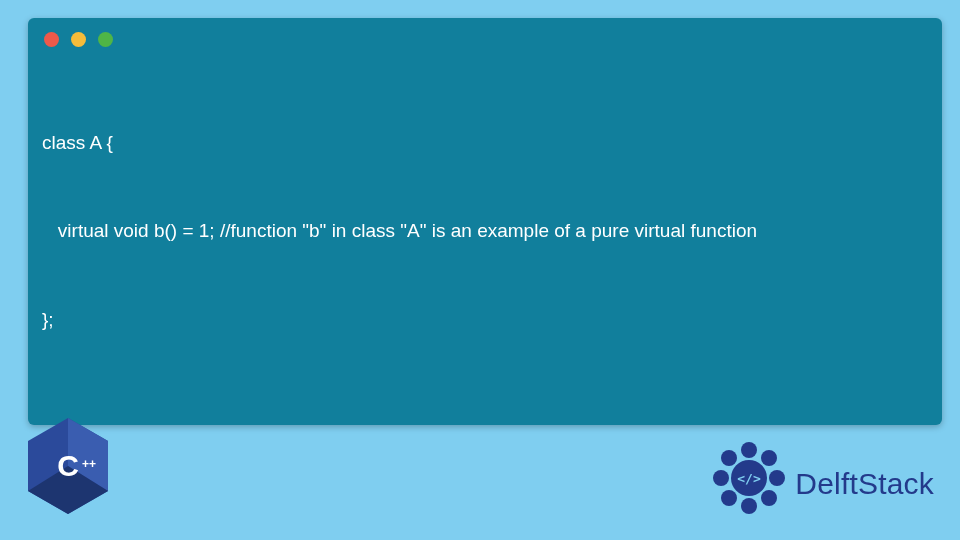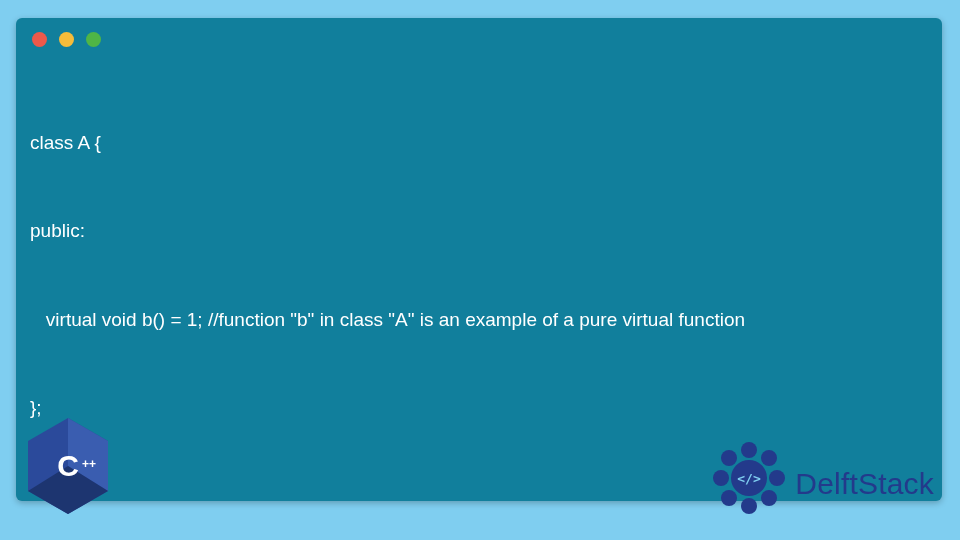--- a/index.html
+++ b/index.html
@@ -7,26 +7,26 @@
     width: 960px;
     height: 540px;
     background: #7fcef0;
     font-family: -apple-system, "Segoe UI", Arial, sans-serif;
     position: relative;
     overflow: hidden;
   }
   .code-window {
     position: absolute;
     top: 18px;
-    left: 16px;
+    left: 28px;
     right: 18px;
     background: #117f9c;
     border-radius: 6px;
     box-shadow: 0 2px 6px rgba(0,0,0,0.25);
-    padding-bottom: 20px;
+    padding-bottom: 32px;
   }
   .titlebar {
     display: flex;
     gap: 12px;
     padding: 14px 16px 8px 16px;
   }
   .dot {
     width: 15px;
     height: 15px;
     border-radius: 50%;
@@ -73,21 +73,20 @@
 <body>
 
 <div class="code-window">
   <div class="titlebar">
     <div class="dot red"></div>
     <div class="dot yellow"></div>
     <div class="dot green"></div>
   </div>
   <div class="code-block">
     <div>class A {</div>
-    <div>public:</div>
     <div>   virtual void b() = 1; //function "b" in class "A" is an example of a pure virtual function</div>
     <div>};</div>
   </div>
 </div>
 
 <svg class="cpp-badge" viewBox="0 0 88 100">
   <polygon points="44,2 84,25 84,75 44,98 4,75 4,25" fill="#2b4a9b"></polygon>
   <polygon points="44,2 84,25 84,75 44,50" fill="#3a5db0"></polygon>
   <polygon points="44,50 84,75 44,98 4,75" fill="#1d3570"></polygon>
   <text x="44" y="60" font-family="Arial" font-size="30" font-weight="700" fill="#ffffff" text-anchor="middle">C</text>

